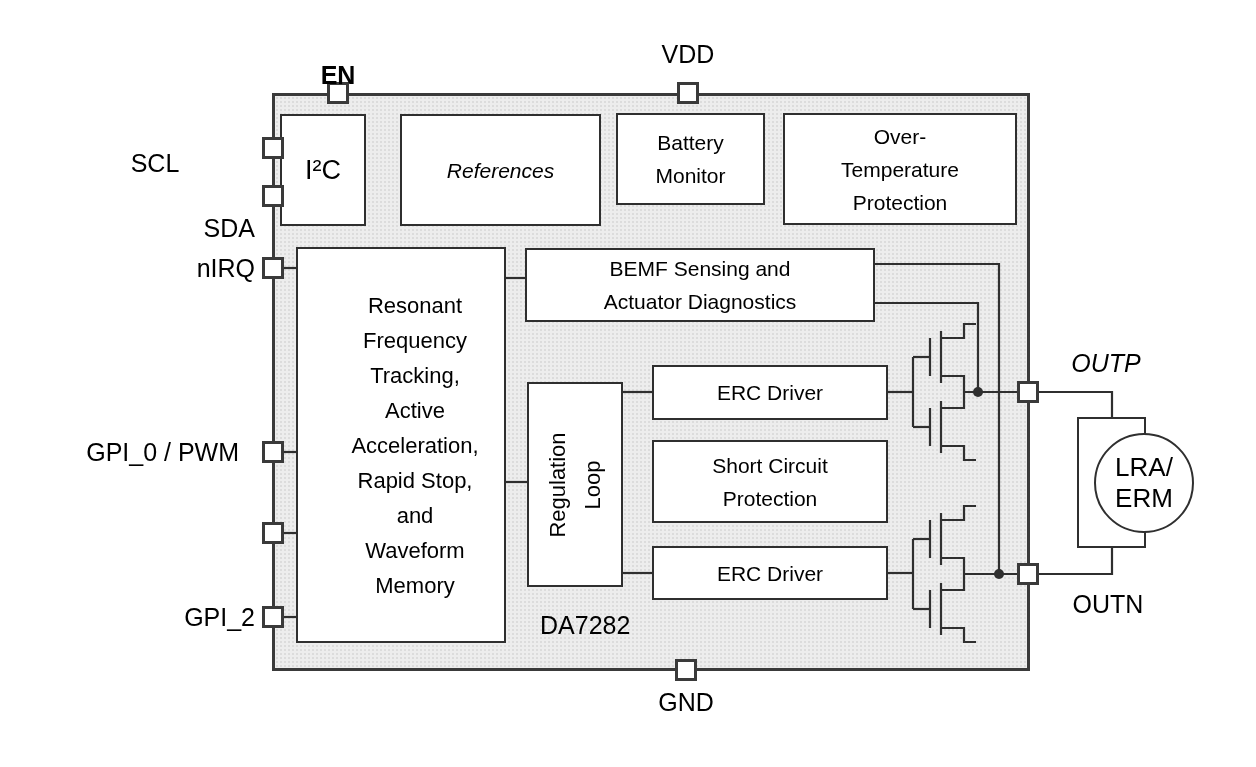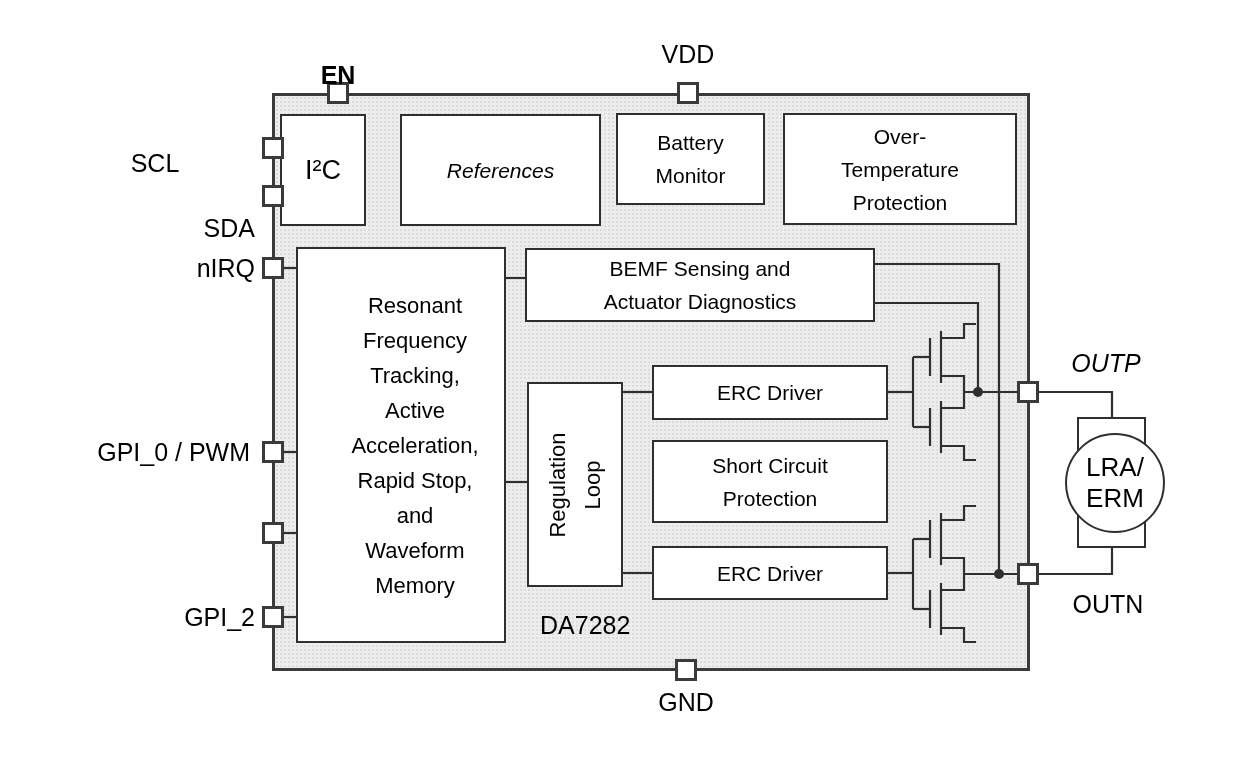--- a/index.html
+++ b/index.html
@@ -79,21 +79,21 @@
     color: var(--text);
   }
   .load-rect {
     position: absolute;
     left: 1077px; top: 417px; width: 69px; height: 131px;
     border: 2.5px solid var(--block-border);
     background: var(--page-bg);
   }
   .load-circle {
     position: absolute;
-    left: 1065px; top: 433px; width: 100px; height: 100px;
+    left: 1094px; top: 433px; width: 100px; height: 100px;
     border: 2.5px solid var(--block-border);
     border-radius: 50%;
     background: var(--block-fill);
     display: flex; align-items: center; justify-content: center;
     text-align: center; white-space: pre-line;
     font-size: 26px; line-height: 31px;
   }
 </style>
 </head>
 <body>
@@ -214,19 +214,19 @@
   <div class="pin" style="left:262px; top:606px;"></div>
   <div class="pin" style="left:675px; top:659px;"></div>
   <div class="pin" style="left:1017px; top:381px;"></div>
   <div class="pin" style="left:1017px; top:563px;"></div>
 
   <div class="lbl center" style="left:298px; top:62px; width:80px;font-weight:bold;">EN</div>
   <div class="lbl center" style="left:648px; top:41px; width:80px;">VDD</div>
   <div class="lbl right-align" style="left:55px; top:150px;text-align:center;">SCL</div>
   <div class="lbl right-align" style="left:55px; top:183px;margin-top:32px;">SDA</div>
   <div class="lbl right-align" style="left:55px; top:255px;">nIRQ</div>
-  <div class="lbl right-align" style="left:50px; top:439px;">GPI_0 / PWM</div>
+  <div class="lbl right-align" style="left:39px; top:439px;">GPI_0 / PWM</div>
   <div class="lbl right-align" style="left:55px; top:604px;">GPI_2</div>
   <div class="lbl center" style="left:643px; top:689px; width:86px;">GND</div>
   <div class="lbl center" style="left:1056px; top:350px; width:100px;font-style:italic;">OUTP</div>
   <div class="lbl center" style="left:1058px; top:591px; width:100px;">OUTN</div>
 
 </div>
 
 </body></html>

